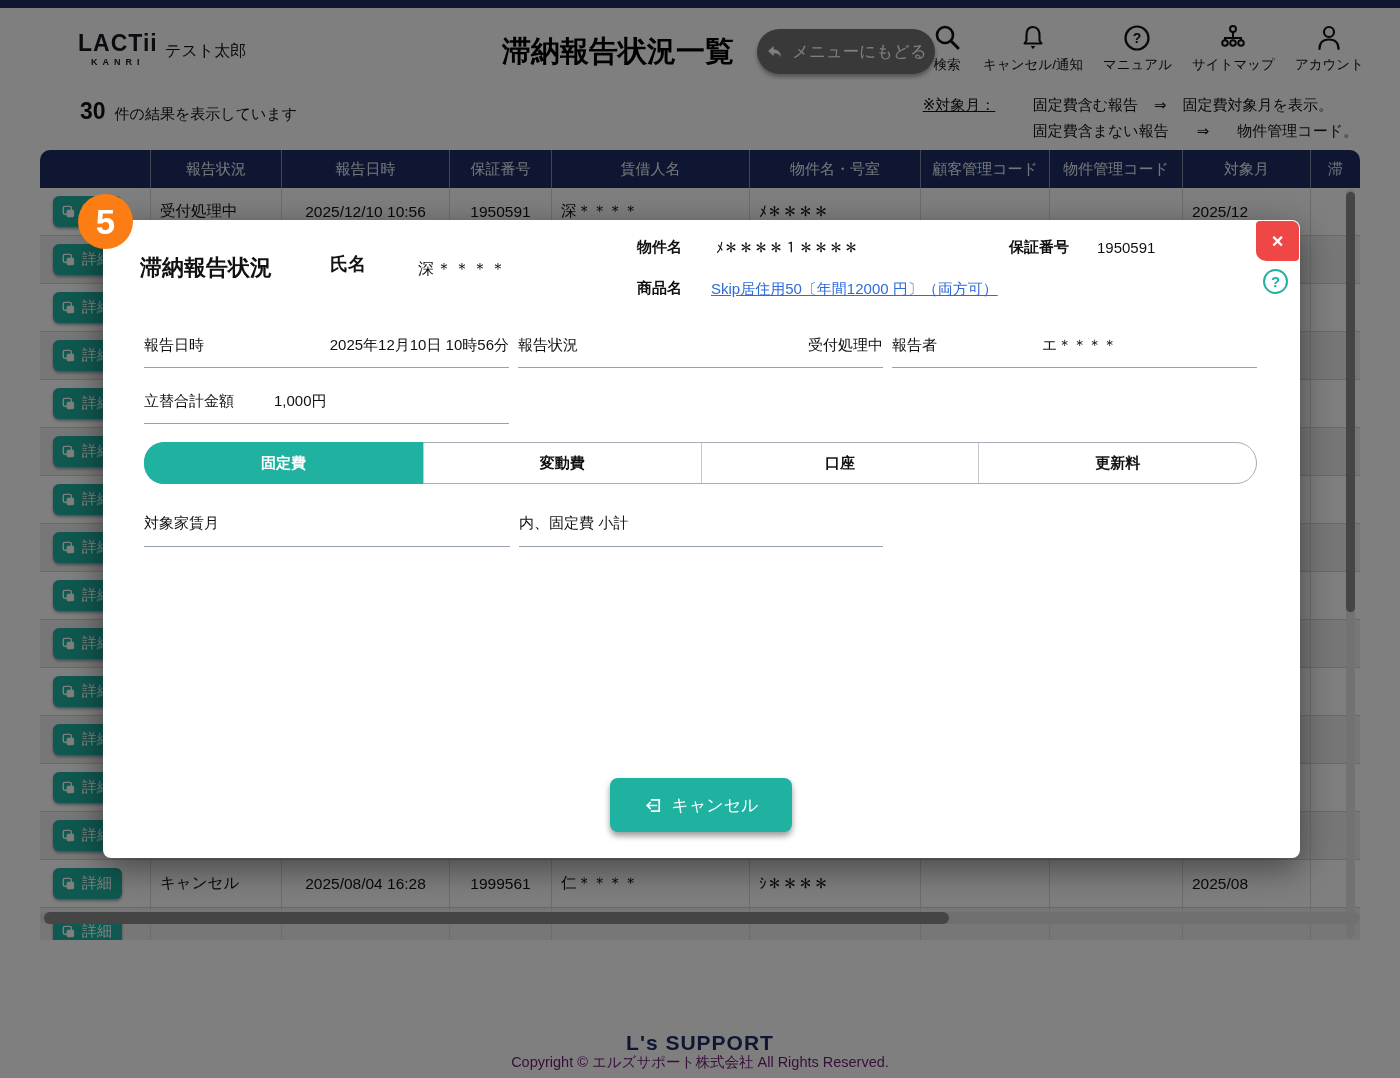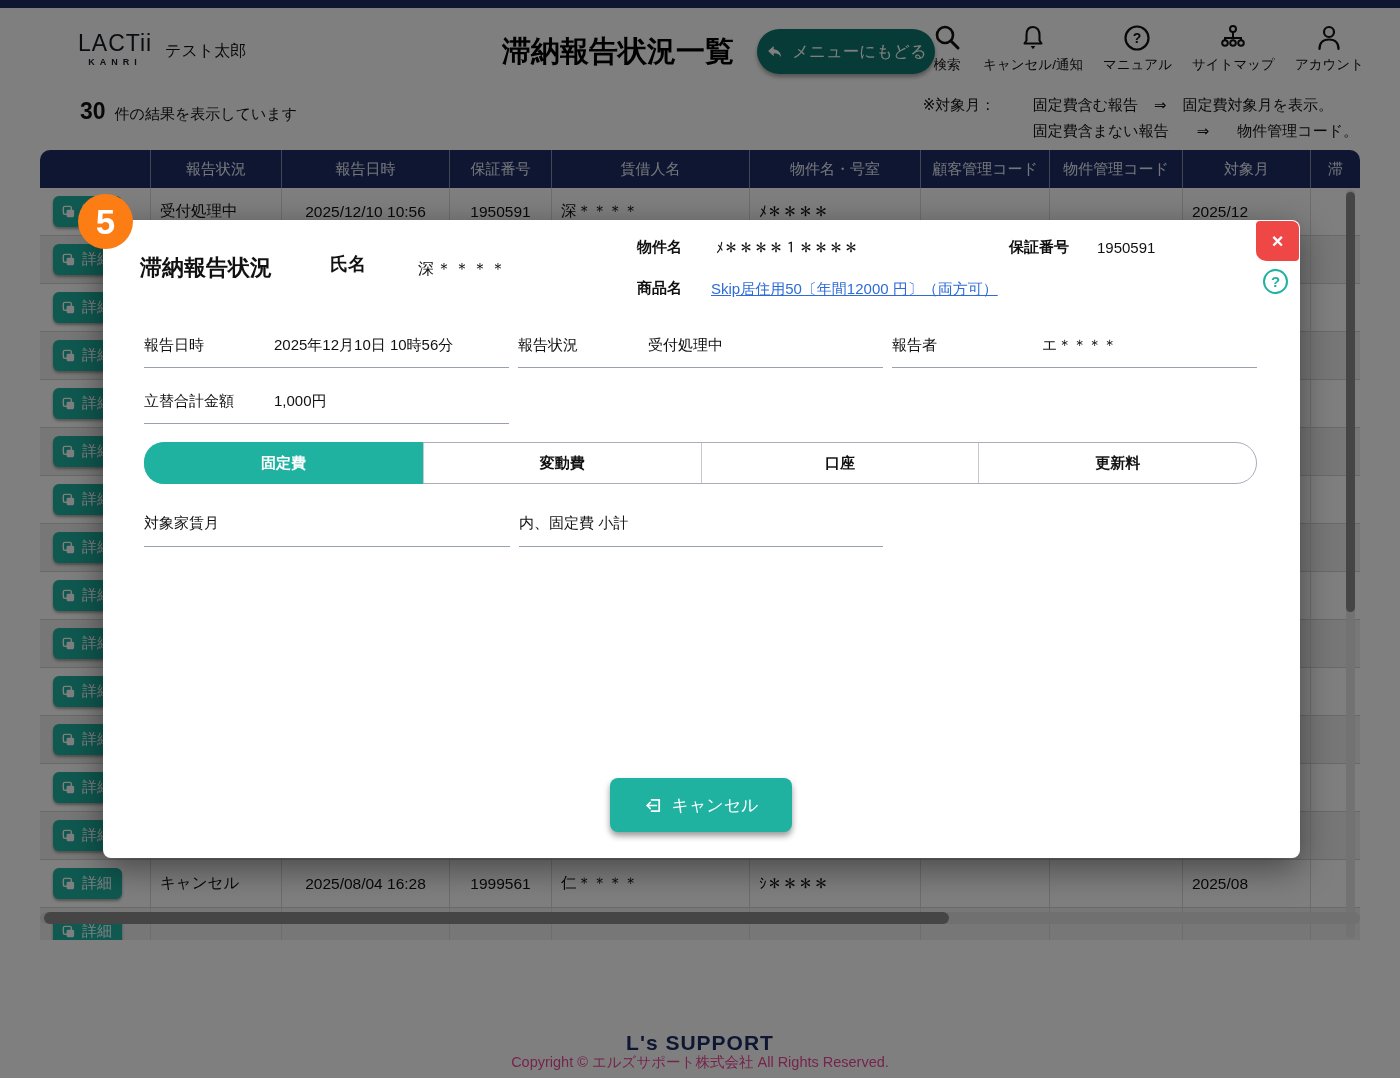--- a/index.html
+++ b/index.html
@@ -3,38 +3,38 @@
 <meta charset="utf-8">
 <style>
   html,body{margin:0;padding:0;background:#fff;}
   .page{position:relative;width:1400px;height:1078px;overflow:hidden;background:#fff;
         font-family:"Liberation Sans","DejaVu Sans",sans-serif;color:#111;}
 
   
   .topbar{position:absolute;left:0;top:0;width:1400px;height:8px;background:#1e2d64;}
   .appbar{position:absolute;left:0;top:8px;width:1400px;height:80px;background:#fff;}
   .logo{position:absolute;left:78px;top:24px;color:#15181f;}
-  .logo-main{font-size:23px;font-weight:normal;letter-spacing:1px;line-height:1;}
+  .logo-main{font-size:23px;font-weight:bold;letter-spacing:1px;line-height:1;}
   .logo-sub{font-size:9px;font-weight:bold;letter-spacing:5px;text-align:center;margin-top:2px;}
   .user{position:absolute;left:165px;top:33px;font-size:16px;}
   .page-title{position:absolute;left:502px;top:24px;margin:0;font-size:29px;font-weight:bold;color:#000;white-space:nowrap;}
   .back-btn{position:absolute;left:757px;top:21px;width:178px;height:45px;border:none;border-radius:23px;
-            background:#0f766e;color:#fff;font-size:16.5px;display:flex;align-items:center;justify-content:center;
+            background:#737373;color:#fff;font-size:16.5px;display:flex;align-items:center;justify-content:center;
             gap:8px;box-shadow:0 3px 4px rgba(0,0,0,.35);cursor:pointer;font-family:inherit;}
   .nav{position:absolute;right:36px;top:14px;display:flex;align-items:flex-end;gap:20px;}
   .nav-item{display:flex;flex-direction:column;align-items:center;gap:2px;cursor:pointer;}
   .nav-label{font-size:13.5px;white-space:nowrap;color:#111;}
 
   
   .results{position:absolute;left:80px;top:98px;display:flex;align-items:baseline;gap:9px;}
   .results-count{font-size:23px;font-weight:bold;}
   .results-text{font-size:15px;}
   .note{position:absolute;right:42px;top:92px;font-size:15px;line-height:26px;}
   .note-row{display:flex;gap:16px;white-space:nowrap;}
-  .note-prefix{width:94px;}
+  .note-prefix{width:94px;text-decoration:underline;}
   .note-indent{margin-left:110px;gap:28px;}
 
   
   .table{position:absolute;left:40px;top:150px;width:1320px;}
   .tgrid{display:grid;grid-template-columns:110px 131px 168px 102px 198px 171px 129px 133px 128px 50px;}
   .thead{height:38px;background:#1e2d64;border-radius:10px 10px 0 0;overflow:hidden;}
   .th{color:#e9edf6;font-size:15px;display:flex;align-items:center;justify-content:center;
       border-left:1px solid rgba(255,255,255,.45);white-space:nowrap;overflow:hidden;}
   .th:first-child{border-left:none;}
   .tbody{position:relative;height:752px;overflow:hidden;background:#fff;}
@@ -48,21 +48,21 @@
               background:#1fb2a1;color:#fff;border:none;border-radius:6px;font-size:15px;
               box-shadow:0 2px 3px rgba(0,0,0,.35);cursor:pointer;font-family:inherit;white-space:nowrap;}
   .vscroll{position:absolute;left:1306px;top:40px;width:9px;height:748px;background:#e4e4e4;border-radius:5px;}
   .vthumb{position:absolute;left:0;top:2px;width:9px;height:420px;background:#8a8a8a;border-radius:5px;}
   .hscroll{position:absolute;left:0;top:762px;width:1320px;height:12px;background:#e0e0e0;border-radius:6px;}
   .hthumb{position:absolute;left:4px;top:0;width:905px;height:12px;background:#8a8a8a;border-radius:6px;}
 
   
   .footer-logo{position:absolute;left:0;top:1031px;width:1400px;text-align:center;
                font-size:21px;font-weight:bold;color:#1e2d64;letter-spacing:1px;}
-  .copyright{position:absolute;left:0;top:1053px;width:1400px;text-align:center;font-size:14.5px;color:#ec4899;}
+  .copyright{position:absolute;left:0;top:1053px;width:1400px;text-align:center;font-size:14.5px;color:#701a75;}
 
   
   .overlay{position:absolute;inset:0;background:rgba(0,0,0,.5);z-index:50;}
   .badge{position:absolute;left:78px;top:194px;width:55px;height:55px;border-radius:50%;background:#fb7d14;
          color:#fff;font-size:35px;font-weight:bold;display:flex;align-items:center;justify-content:center;z-index:120;}
   .modal{position:absolute;left:103px;top:220px;width:1197px;height:638px;background:#fff;border-radius:8px;
          box-shadow:0 10px 35px rgba(0,0,0,.45);z-index:100;}
   .modal-close{position:absolute;top:1px;right:1px;width:43px;height:40px;background:#ef4746;color:#fff;border:none;
                border-radius:4px 7px 4px 10px;font-size:20px;font-weight:bold;display:flex;align-items:center;
                justify-content:center;cursor:pointer;font-family:inherit;}
@@ -75,21 +75,21 @@
   .m-lbl{position:absolute;font-size:15px;font-weight:bold;white-space:nowrap;}
   .m-val{position:absolute;font-size:15px;white-space:nowrap;}
   .m-prod-link{position:absolute;left:608px;top:60px;font-size:15px;color:#2e6bd8;text-decoration:underline;
                cursor:pointer;white-space:nowrap;}
   .m-fields{position:absolute;left:41px;top:103px;width:1113px;display:grid;
             grid-template-columns:1fr 1fr 1fr;column-gap:9px;row-gap:11px;}
   .field{height:45px;border-bottom:1px solid #99a1ae;display:flex;align-items:center;box-sizing:border-box;}
   .field.none{border-bottom:none;}
   .field .lbl{width:130px;flex-shrink:0;font-size:15px;white-space:nowrap;}
   .field .val{flex:1;font-size:15px;white-space:nowrap;}
-  .val.center{text-align:left;}
+  .val.center{text-align:right;}
   .val.right{text-align:left;padding-right:4px;}
   .val.left{padding-left:20px;}
   .m-tabs{position:absolute;left:41px;top:222px;width:1113px;height:42px;display:grid;box-sizing:border-box;
           grid-template-columns:1fr 1fr 1fr 1fr;border:1px solid #a9adb8;border-radius:21px;background:#fff;}
   .tab{display:flex;align-items:center;justify-content:center;font-size:15px;font-weight:bold;color:#111;
        border-left:1px solid #c6c9d0;cursor:pointer;}
   .tab:first-child{border-left:none;}
   .tab.active{background:#1fb2a1;color:#fff;border-radius:20px 0 0 20px;margin:-1px 0 -1px -1px;}
   .m-subfields{position:absolute;left:41px;top:285px;display:grid;grid-template-columns:366px 364px;column-gap:9px;}
   .subfield{height:42px;border-bottom:1px solid #99a1ae;font-size:15px;display:flex;align-items:flex-start;

